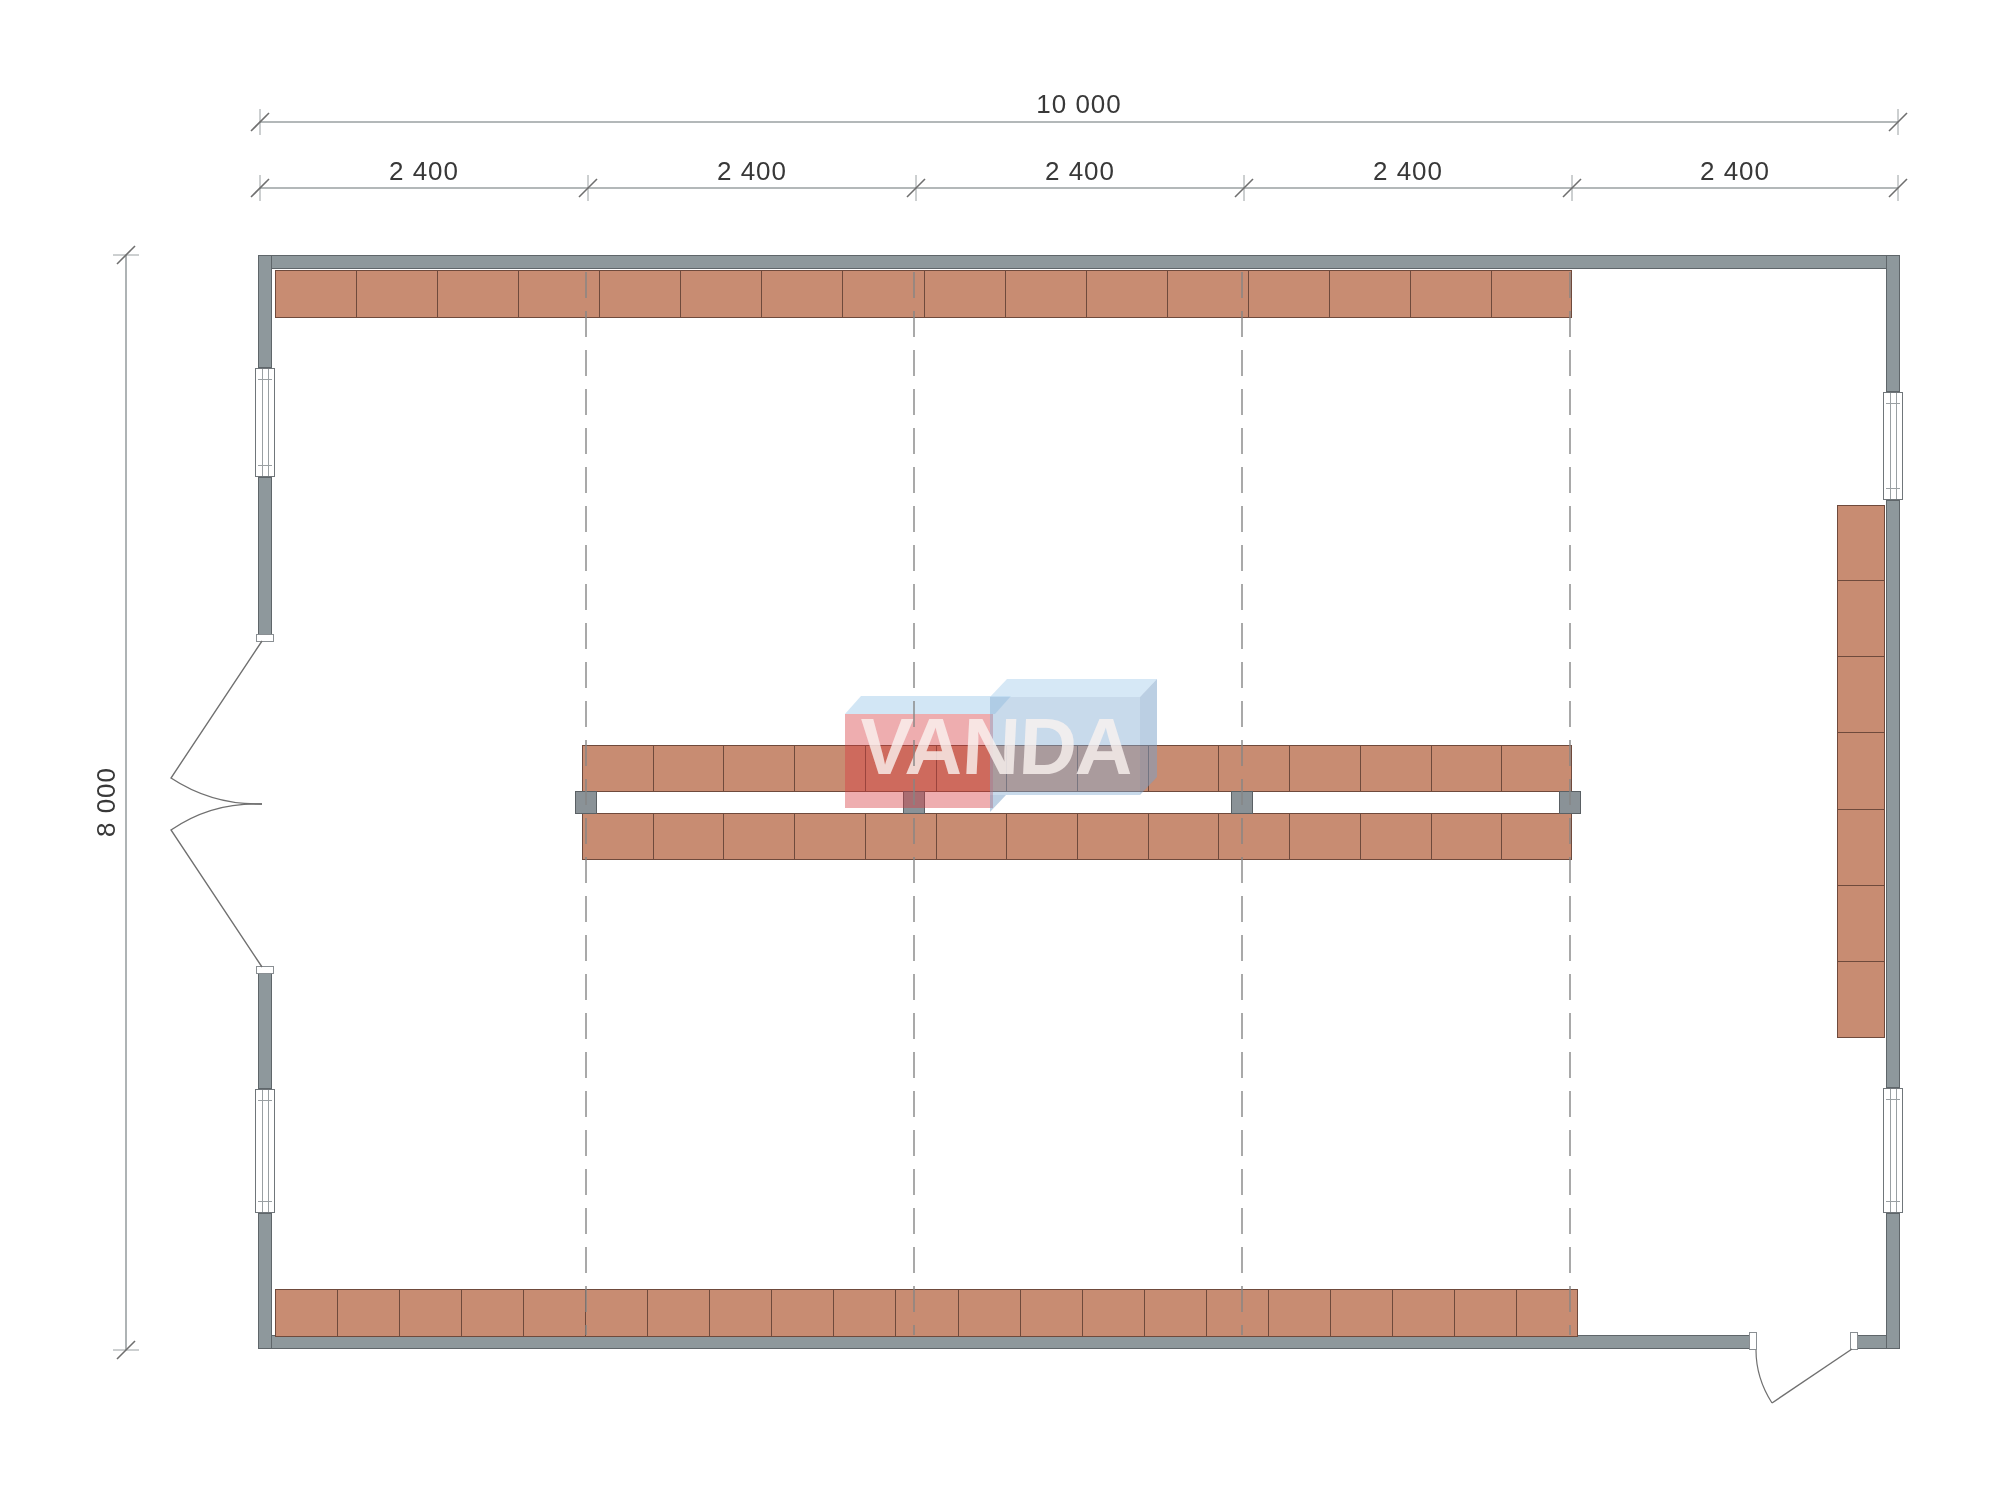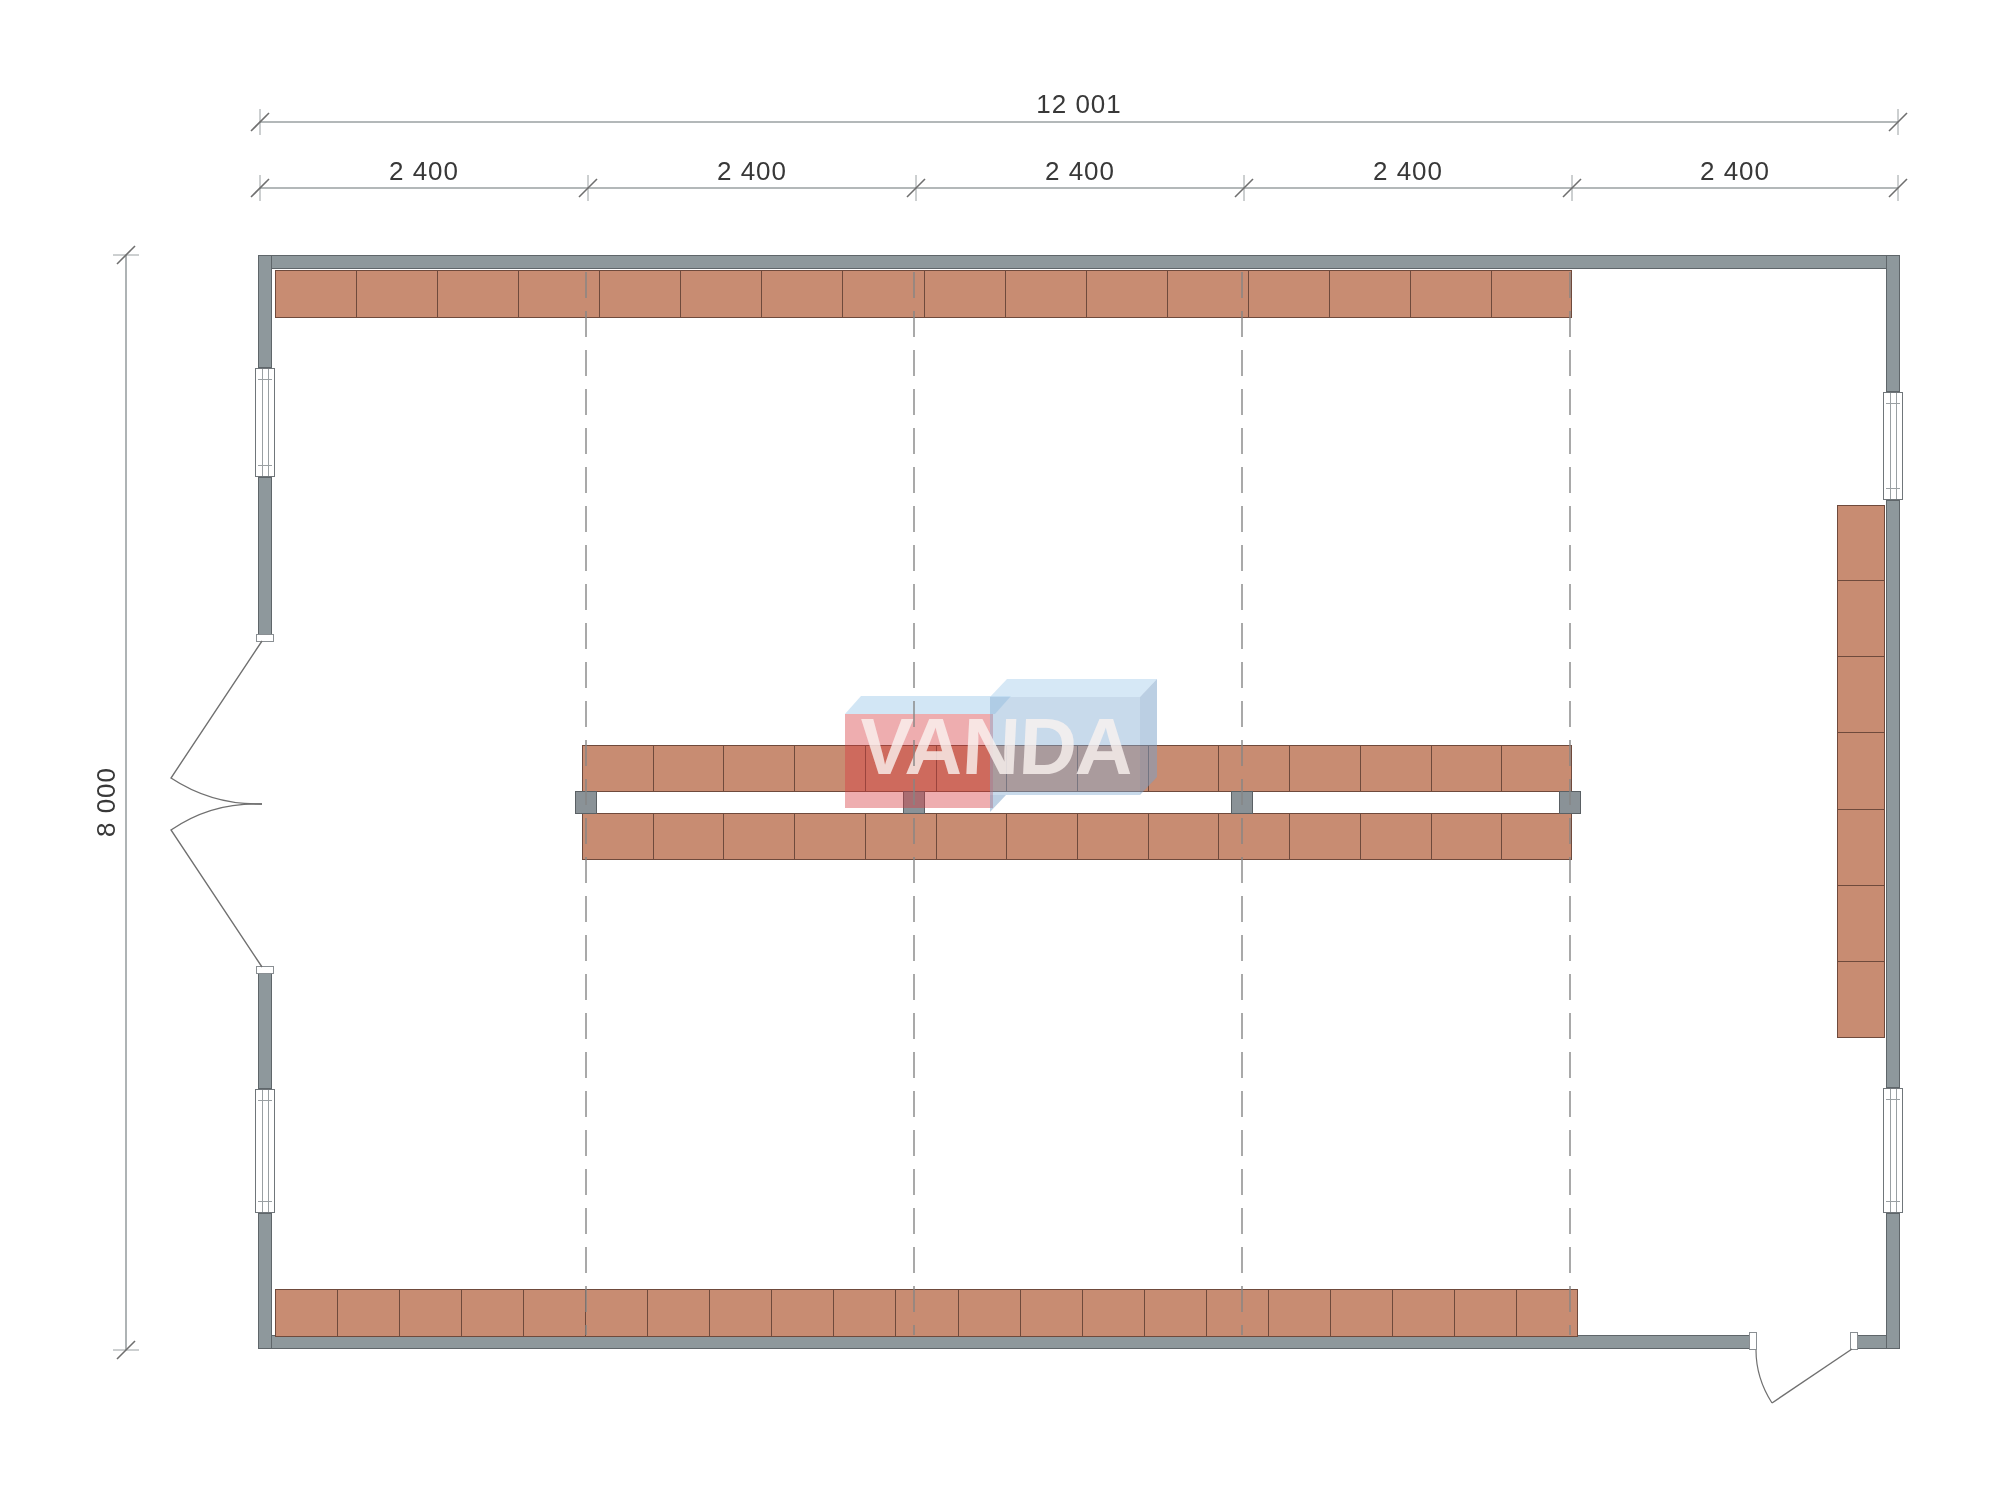--- a/index.html
+++ b/index.html
@@ -113,21 +113,21 @@
       <line x1="1563" y1="197" x2="1581" y2="179" stroke="#6f6f6f" stroke-width="1.6"></line>
       <line x1="1898" y1="175" x2="1898" y2="201" stroke="#9aa0a2" stroke-width="1"></line>
       <line x1="1889" y1="197" x2="1907" y2="179" stroke="#6f6f6f" stroke-width="1.6"></line>
       <line x1="126" y1="255" x2="126" y2="1350" stroke="#9aa0a2" stroke-width="1.6"></line>
       <line x1="113" y1="255" x2="139" y2="255" stroke="#9aa0a2" stroke-width="1"></line>
       <line x1="117" y1="264" x2="135" y2="246" stroke="#6f6f6f" stroke-width="1.6"></line>
       <line x1="113" y1="1350" x2="139" y2="1350" stroke="#9aa0a2" stroke-width="1"></line>
       <line x1="117" y1="1359" x2="135" y2="1341" stroke="#6f6f6f" stroke-width="1.6"></line>
     </svg>
 
-  <div class="dim-label" style="left:1079px;top:104px;">12 001</div>
+  <div class="dim-label" style="left:1079px;top:104px;">10 000</div>
 
   <div class="dim-label" style="left:424px;top:171px;">2 400</div>
   <div class="dim-label" style="left:752px;top:171px;">2 400</div>
   <div class="dim-label" style="left:1080px;top:171px;">2 400</div>
   <div class="dim-label" style="left:1408px;top:171px;">2 400</div>
   <div class="dim-label" style="left:1735px;top:171px;">2 400</div>
 
   <div class="dim-label vert" style="left:106px;top:802px;">8 000</div>
 </div>
 

